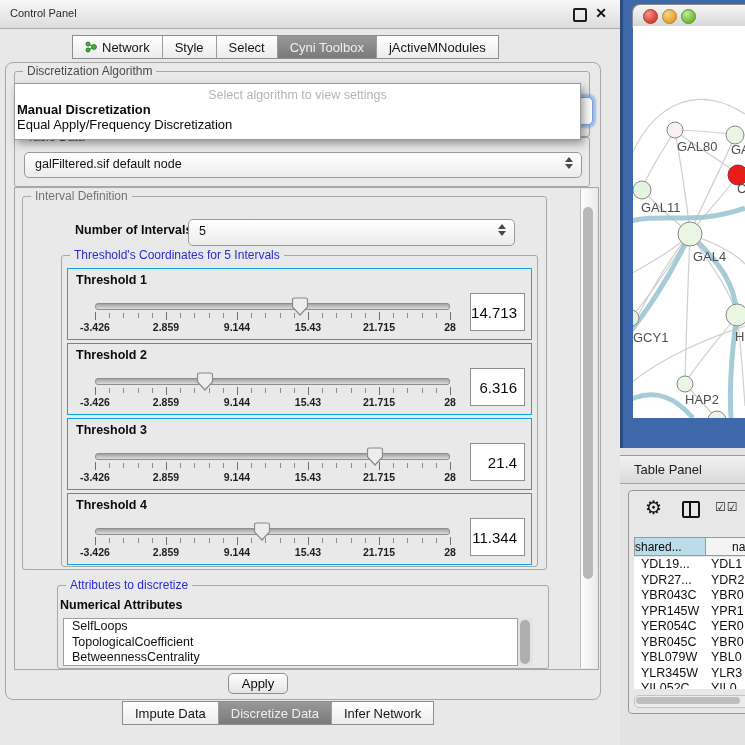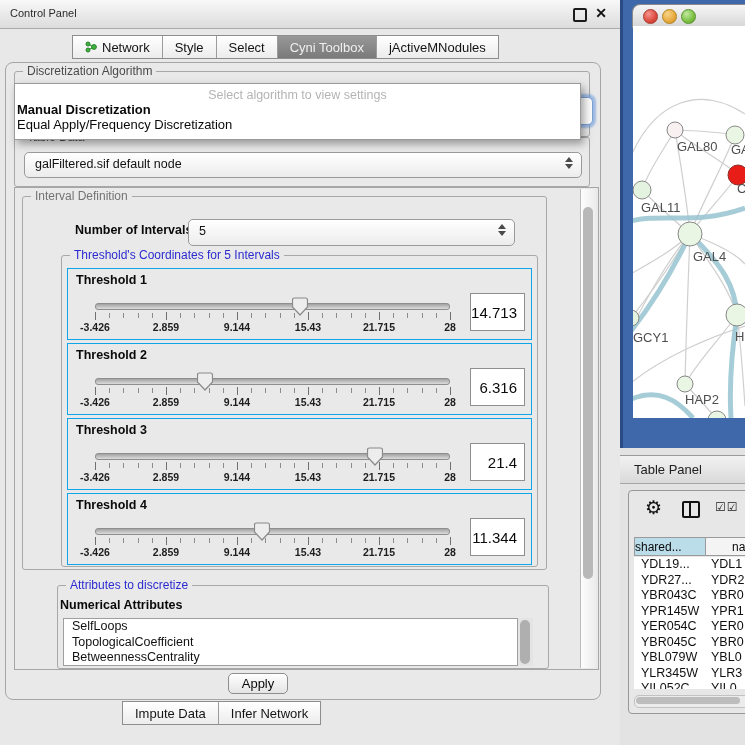--- a/index.html
+++ b/index.html
@@ -337,20 +337,23 @@
           </div>
       </div>
 
       <button class="apply-btn">Apply</button>
     </div>
 
     <div class="seg-tabs bottom-tabs">
       <div class="seg">
           <span>Impute Data</span>
         </div>
+      <div class="seg selected">
+          <span>Discretize Data</span>
+        </div>
       <div class="seg">
           <span>Infer Network</span>
         </div>
     </div>
   </section>
 
   <section class="right-panel">
 
     <div class="net-window">
       <div class="net-titlebar">

